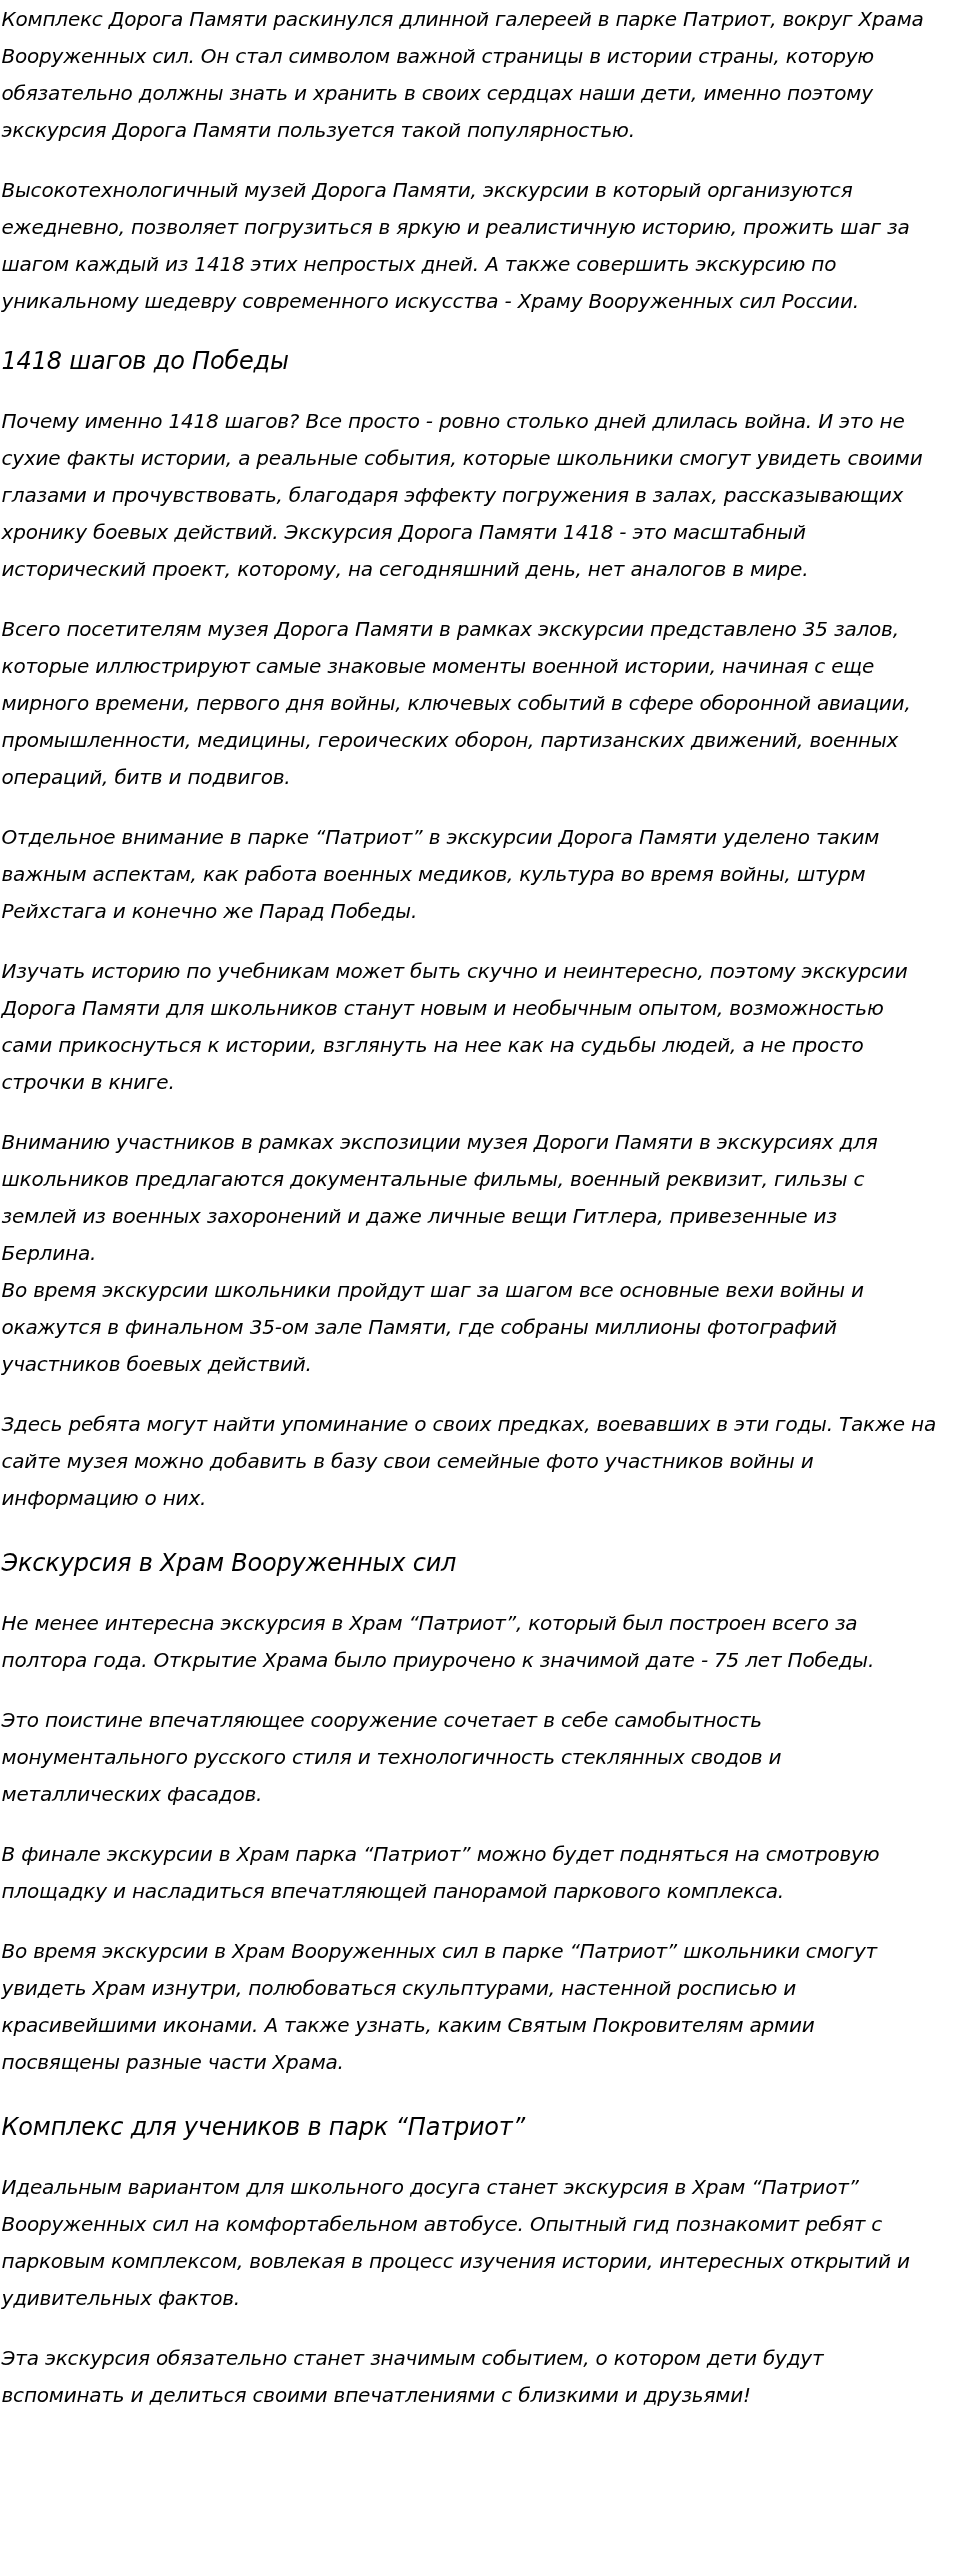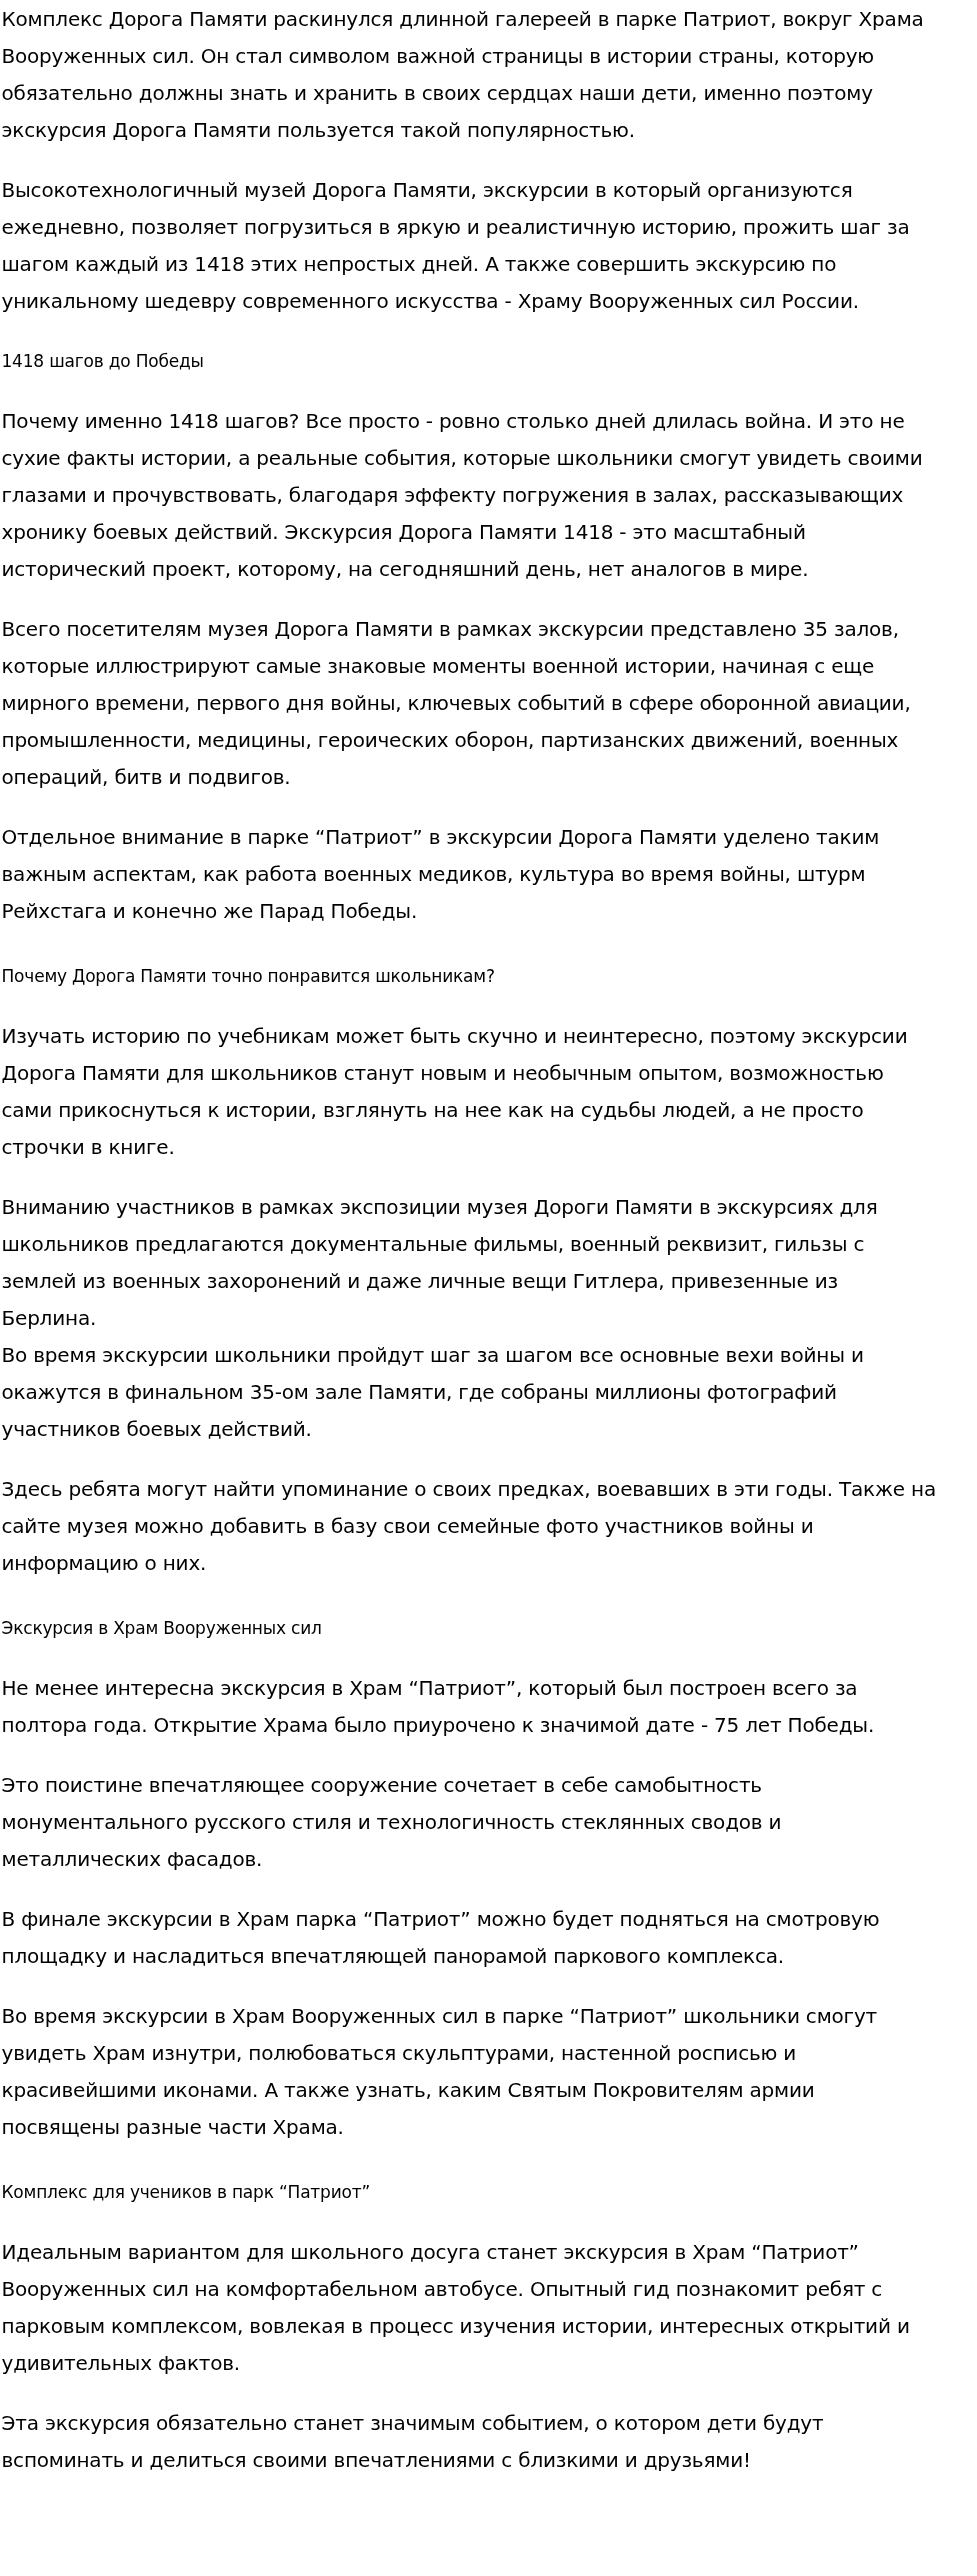--- a/index.html
+++ b/index.html
@@ -19,41 +19,41 @@
   main[data-name="article"] {
     padding: 0.8px 20px 15.4px 1.5px;
     max-width: 957px;
     box-sizing: border-box;
   }
   .block {
     margin: 0 0 23px 0;
     white-space: pre-line;   
     font-weight: 400;
     letter-spacing: -0.2px;
+    font-style: italic;
   }
   h2.block {
-    font-size: 17px;         
+    font-size: 24px;         
     font-weight: 400;
     margin-top: 0;
   }
   h2.block.spaced {
     margin-top: 28px;        
   }
 </style>
 </head>
 <body>
 
 <main data-name="article">
   <p class="block" data-name="paragraph">Комплекс Дорога Памяти раскинулся длинной галереей в парке Патриот, вокруг Храма Вооруженных сил. Он стал символом важной страницы в истории страны, которую обязательно должны знать и хранить в своих сердцах наши дети, именно поэтому экскурсия Дорога Памяти пользуется такой популярностью.</p>
   <p class="block" data-name="paragraph">Высокотехнологичный музей Дорога Памяти, экскурсии в который организуются ежедневно, позволяет погрузиться в яркую и реалистичную историю, прожить шаг за шагом каждый из 1418 этих непростых дней. А также совершить экскурсию по уникальному шедевру современного искусства - Храму Вооруженных сил России.</p>
   <h2 class="block" data-name="section-heading">1418 шагов до Победы</h2>
   <p class="block" data-name="paragraph">Почему именно 1418 шагов? Все просто - ровно столько дней длилась война. И это не сухие факты истории, а реальные события, которые школьники смогут увидеть своими глазами и прочувствовать, благодаря эффекту погружения в залах, рассказывающих хронику боевых действий. Экскурсия Дорога Памяти 1418 - это масштабный исторический проект, которому, на сегодняшний день, нет аналогов в мире.</p>
   <p class="block" data-name="paragraph">Всего посетителям музея Дорога Памяти в рамках экскурсии представлено 35 залов, которые иллюстрируют самые знаковые моменты военной истории, начиная с еще мирного времени, первого дня войны, ключевых событий в сфере оборонной авиации, промышленности, медицины, героических оборон, партизанских движений, военных операций, битв и подвигов.</p>
   <p class="block" data-name="paragraph">Отдельное внимание в парке “Патриот” в экскурсии Дорога Памяти уделено таким важным аспектам, как работа военных медиков, культура во время войны, штурм Рейхстага и конечно же Парад Победы.</p>
-  <h2 class="block spaced" data-name="section-heading">Почему Дорога Памяти точно понравится школьникам?</h2>
   <p class="block" data-name="paragraph">Изучать историю по учебникам может быть скучно и неинтересно, поэтому экскурсии Дорога Памяти для школьников станут новым и необычным опытом, возможностью сами прикоснуться к истории, взглянуть на нее как на судьбы людей, а не просто строчки в книге.</p>
   <p class="block" data-name="paragraph">Вниманию участников в рамках экспозиции музея Дороги Памяти в экскурсиях для школьников предлагаются документальные фильмы, военный реквизит, гильзы с землей из военных захоронений и даже личные вещи Гитлера, привезенные из Берлина.
 Во время экскурсии школьники пройдут шаг за шагом все основные вехи войны и окажутся в финальном 35-ом зале Памяти, где собраны миллионы фотографий участников боевых действий.</p>
   <p class="block" data-name="paragraph">Здесь ребята могут найти упоминание о своих предках, воевавших в эти годы. Также на сайте музея можно добавить в базу свои семейные фото участников войны и информацию о них.</p>
   <h2 class="block spaced" data-name="section-heading">Экскурсия в Храм Вооруженных сил</h2>
   <p class="block" data-name="paragraph">Не менее интересна экскурсия в Храм “Патриот”, который был построен всего за полтора года. Открытие Храма было приурочено к значимой дате - 75 лет Победы.</p>
   <p class="block" data-name="paragraph">Это поистине впечатляющее сооружение сочетает в себе самобытность монументального русского стиля и технологичность стеклянных сводов и металлических фасадов.</p>
   <p class="block" data-name="paragraph">В финале экскурсии в Храм парка “Патриот” можно будет подняться на смотровую площадку и насладиться впечатляющей панорамой паркового комплекса.</p>
   <p class="block" data-name="paragraph">Во время экскурсии в Храм Вооруженных сил в парке “Патриот” школьники смогут увидеть Храм изнутри, полюбоваться скульптурами, настенной росписью и красивейшими иконами. А также узнать, каким Святым Покровителям армии посвящены разные части Храма.</p>
   <h2 class="block spaced" data-name="section-heading">Комплекс для учеников в парк “Патриот”</h2>

